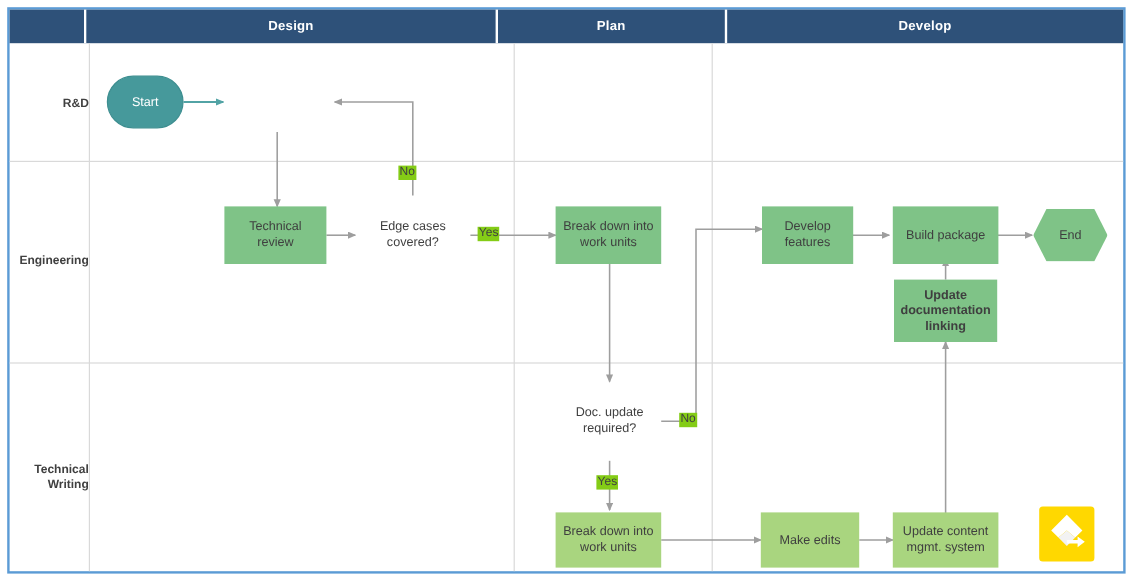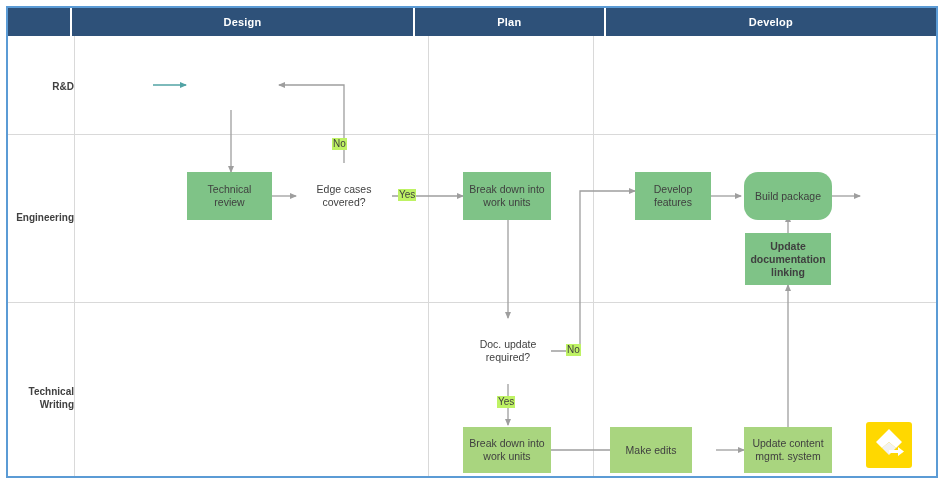--- a/index.html
+++ b/index.html
@@ -128,21 +128,21 @@
     left: 0;
     top: 0;
     width: 952px;
     height: 490px;
     pointer-events: none;
   }
   .elabel {
     position: absolute;
     font-size: 10px;
     color: #3f3f3f;
-    background: #bef264;
+    background: #84cc16;
     padding: 0 1px;
     line-height: 12px;
   }
   
   .badge {
     position: absolute;
     width: 46px;
     height: 46px;
     background: #ffd800;
     border-radius: 3px;
@@ -215,20 +215,23 @@
     <line x1="716" y1="450" x2="744" y2="450" stroke="#9e9e9e" stroke-width="1.3" marker-end="url(#arrow)"></line>
 
     <path d="M788,428 L788,285" fill="none" stroke="#9e9e9e" stroke-width="1.3" marker-end="url(#arrow)"></path>
   </svg>
 
   <div class="elabel" style="left:332px; top:138px;">No</div>
   <div class="elabel" style="left:398px; top:189px;">Yes</div>
   <div class="elabel" style="left:566px; top:344px;">No</div>
   <div class="elabel" style="left:497px; top:396px;">Yes</div>
 
+  <div class="node teal rounded" style="left:89px; top:63px; width:64px; height:44px;">
+    <span>Start</span>
+  </div>
 
 
   <div class="node green" style="left:187px; top:172px; width:85px; height:48px; flex-direction:column;">
     <span>Technical</span>
     <span>review</span>
   </div>
 
   <div class="diamond green" style="left:310px; top:162px; width:68px; height:68px;">
     <span class="dlabel">Edge cases covered?</span>
   </div>
@@ -236,41 +239,44 @@
   <div class="node green" style="left:463px; top:172px; width:88px; height:48px; flex-direction:column;">
     <span>Break down into</span>
     <span>work units</span>
   </div>
 
   <div class="node green" style="left:635px; top:172px; width:76px; height:48px; flex-direction:column;">
     <span>Develop</span>
     <span>features</span>
   </div>
 
-  <div class="node green" style="left:744px; top:172px; width:88px; height:48px;border-radius:14px;">
+  <div class="node green" style="left:744px; top:172px; width:88px; height:48px;">
     <span>Build package</span>
   </div>
 
+  <div class="hex green" style="left:861px; top:174px; width:62px; height:44px; background:#7fc387;">
+    <span>End</span>
+  </div>
 
   <div class="node green" style="left:745px; top:233px; width:86px; height:52px; flex-direction:column;font-weight:bold;">
     <span>Update</span>
     <span>documentation</span>
     <span>linking</span>
   </div>
 
   <div class="diamond lgreen" style="left:475px; top:318px; width:66px; height:66px;">
     <span class="dlabel">Doc. update required?</span>
   </div>
 
   <div class="node lgreen" style="left:463px; top:427px; width:88px; height:46px; flex-direction:column;">
     <span>Break down into</span>
     <span>work units</span>
   </div>
 
-  <div class="node lgreen" style="left:610px; top:427px; width:82px; height:46px;">
+  <div class="node lgreen" style="left:634px; top:427px; width:82px; height:46px;">
     <span>Make edits</span>
   </div>
 
   <div class="node lgreen" style="left:744px; top:427px; width:88px; height:46px; flex-direction:column;">
     <span>Update content</span>
     <span>mgmt. system</span>
   </div>
 
   <div class="badge" style="left:866px; top:422px;">
     <svg width="46" height="46" viewBox="0 0 46 46">

